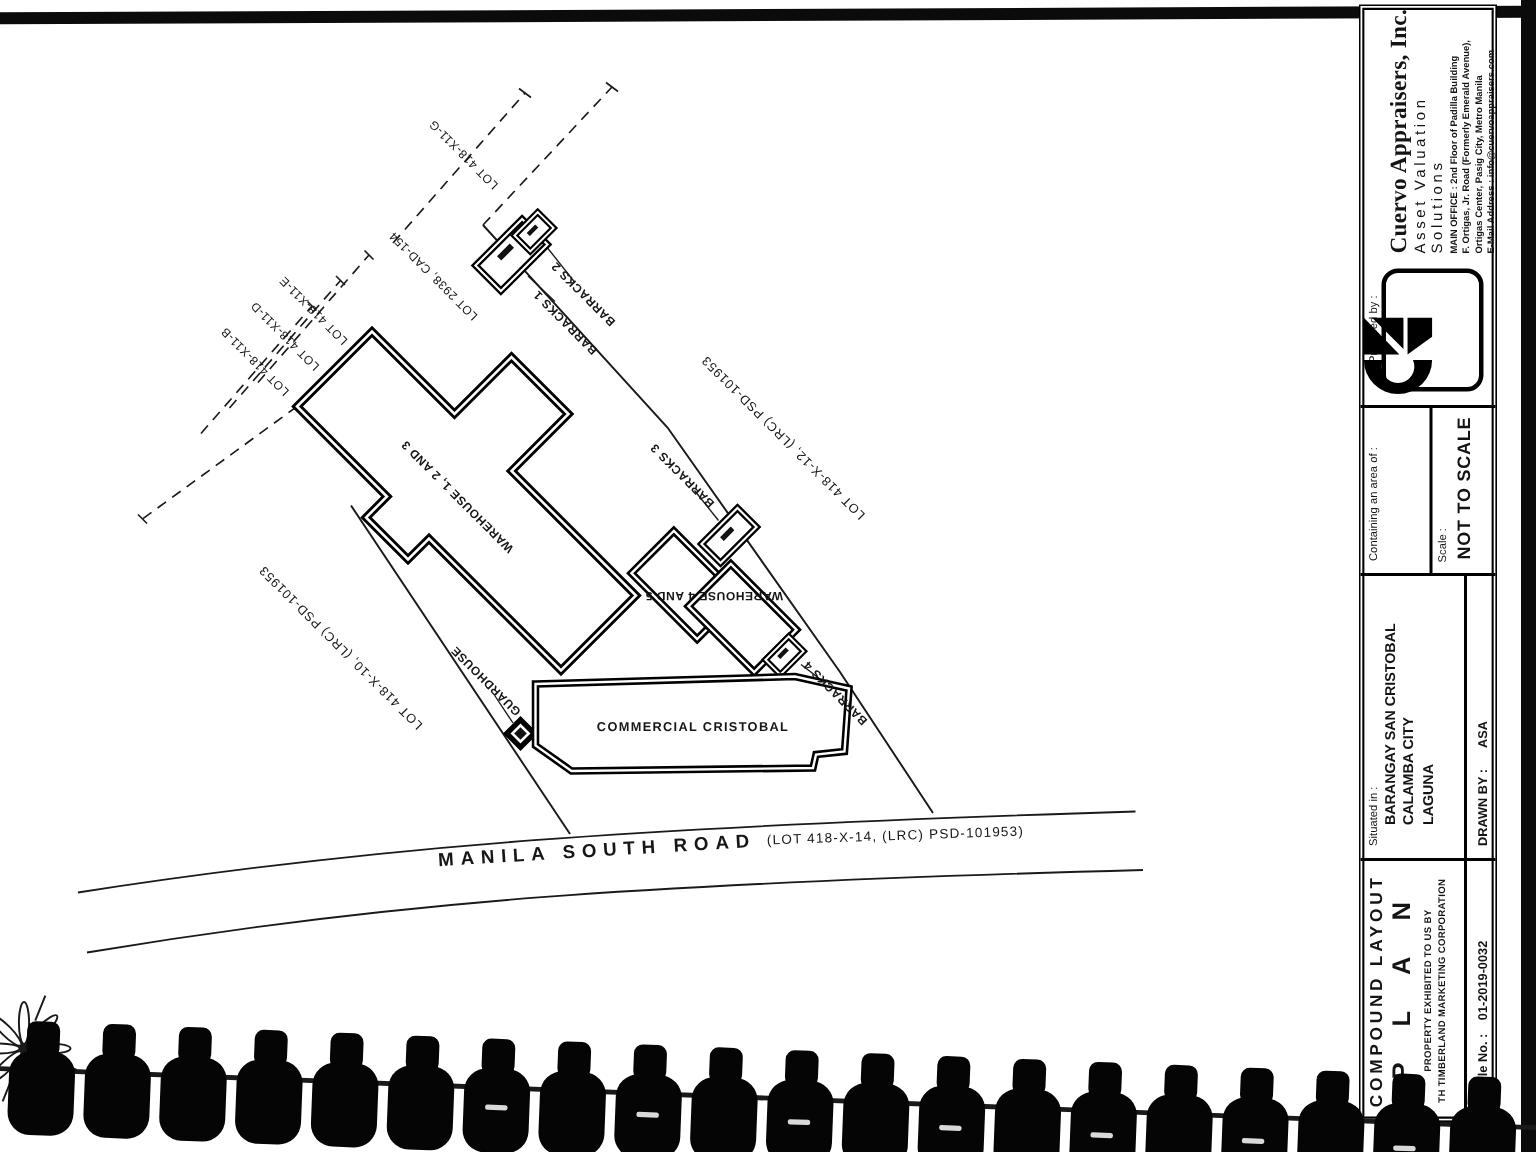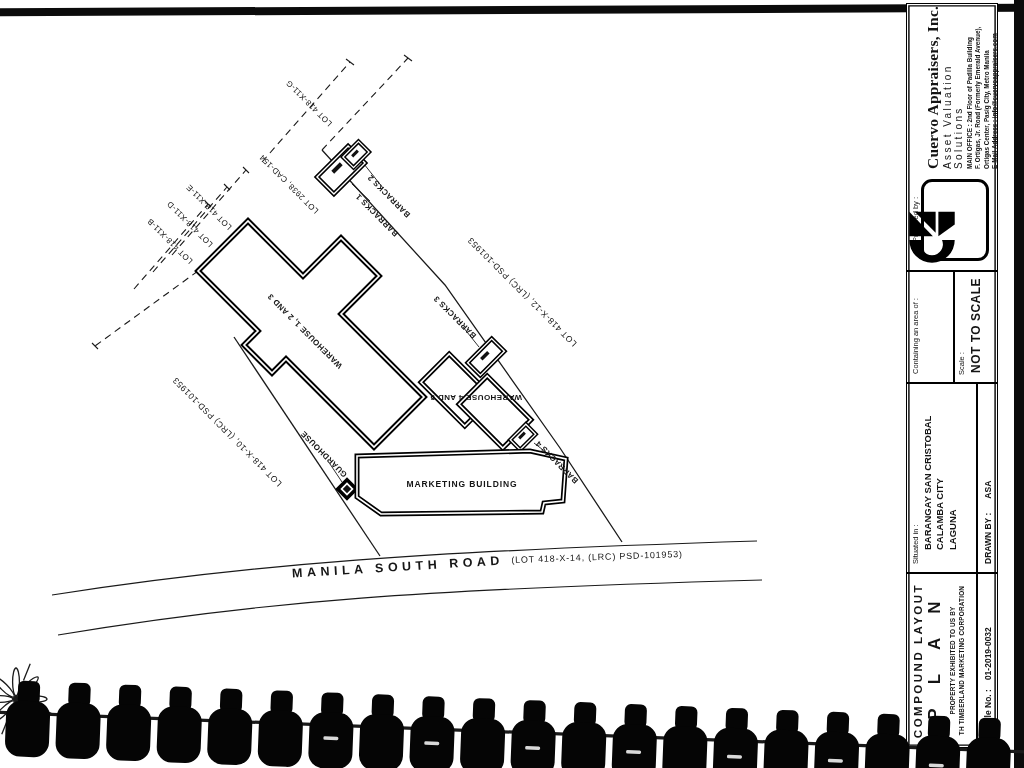--- a/index.html
+++ b/index.html
@@ -165,21 +165,21 @@
     <div class="pl f8" style="left:170px;top:241px;--r:-135deg">LOT 418-X11-B</div>
     <div class="pl f8b" style="left:389px;top:196px;--r:-135deg">BARRACKS 2</div>
     <div class="pl f8b" style="left:377px;top:215px;--r:-135deg">BARRACKS 1</div>
     <div class="pl f8b" style="left:455px;top:317px;--r:-135deg">BARRACKS 3</div>
     <div class="pl f8b" style="left:557px;top:462px;--r:-135deg">BARRACKS 4</div>
     <div class="pl f9" style="left:522px;top:292px;--r:-135deg">LOT 418-X-12, (LRC) PSD-101953</div>
     <div class="pl f9" style="left:227px;top:432px;--r:-135deg">LOT 418-X-10, (LRC) PSD-101953</div>
     <div class="pl f8b" style="left:305px;top:331px;--r:-135deg">WAREHOUSE 1, 2 AND 3</div>
     <div class="pl f8b" style="left:476px;top:397px;--r:180deg">WAREHOUSE 4 AND 5</div>
     <div class="pl f8b" style="left:324px;top:454px;--r:-135deg">GUARDHOUSE</div>
-    <div class="pl comm" style="left:462px;top:484px">MARKETING BUILDING</div>
+    <div class="pl comm" style="left:462px;top:484px">COMMERCIAL CRISTOBAL</div>
     <div class="pl road1" style="left:398px;top:567px;--r:-3.5deg">MANILA SOUTH ROAD</div>
     <div class="pl road2" style="left:597px;top:557px;--r:-2deg">(LOT 418-X-14, (LRC) PSD-101953)</div>
   </div>
 
   <div id="tb">
 
     <div class="sec" id="sec-title">
       <div class="t1">COMPOUND LAYOUT</div>
       <div class="t2">PLAN</div>
       <div class="pp">PROPERTY EXHIBITED TO US BY</div>

